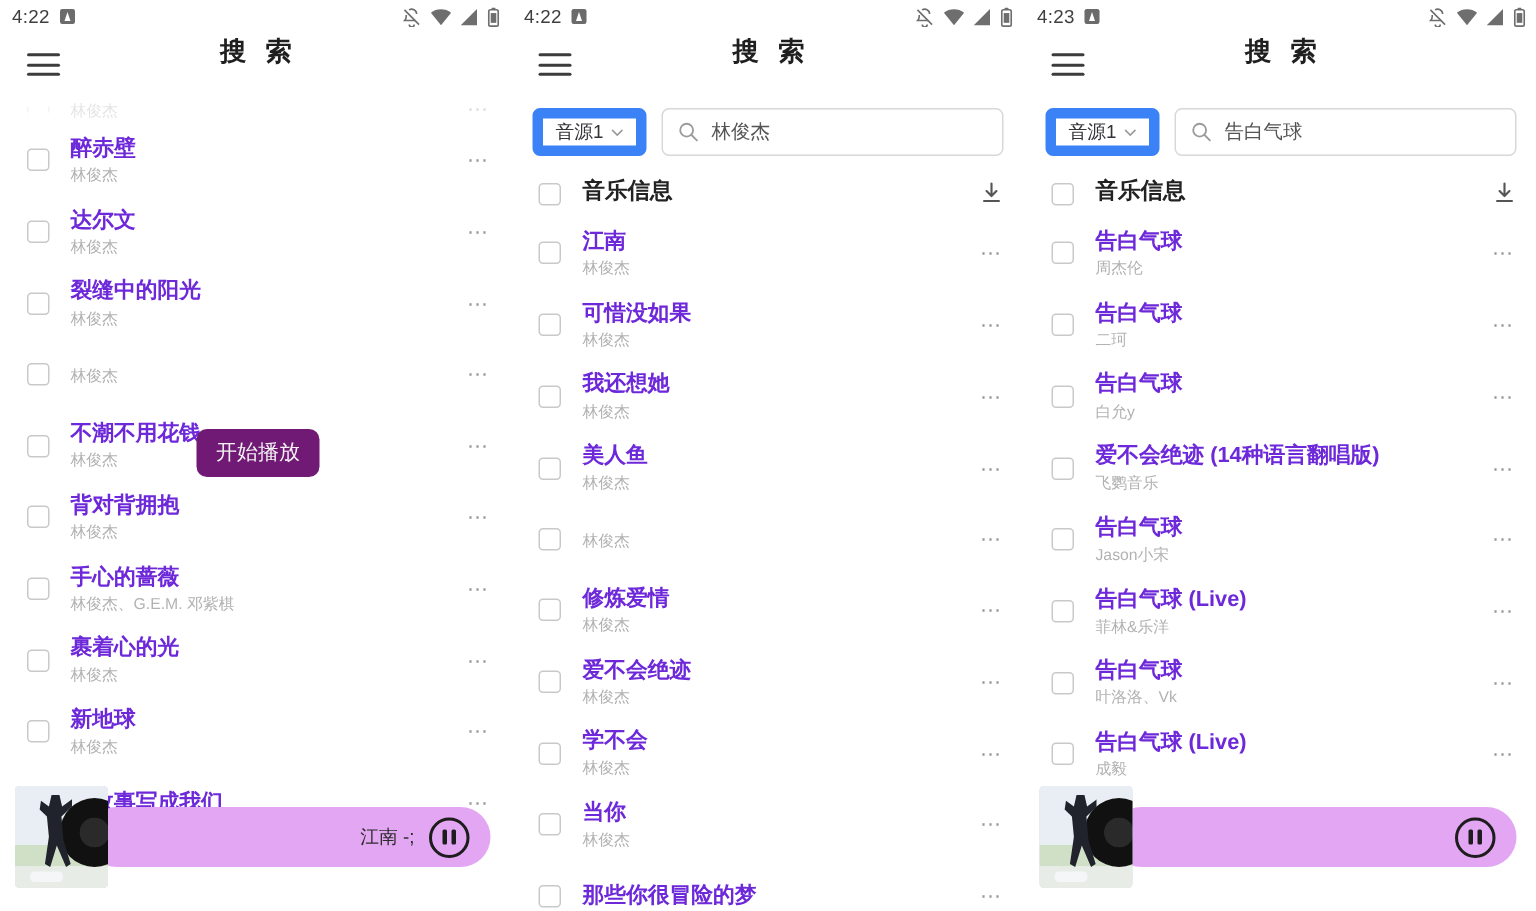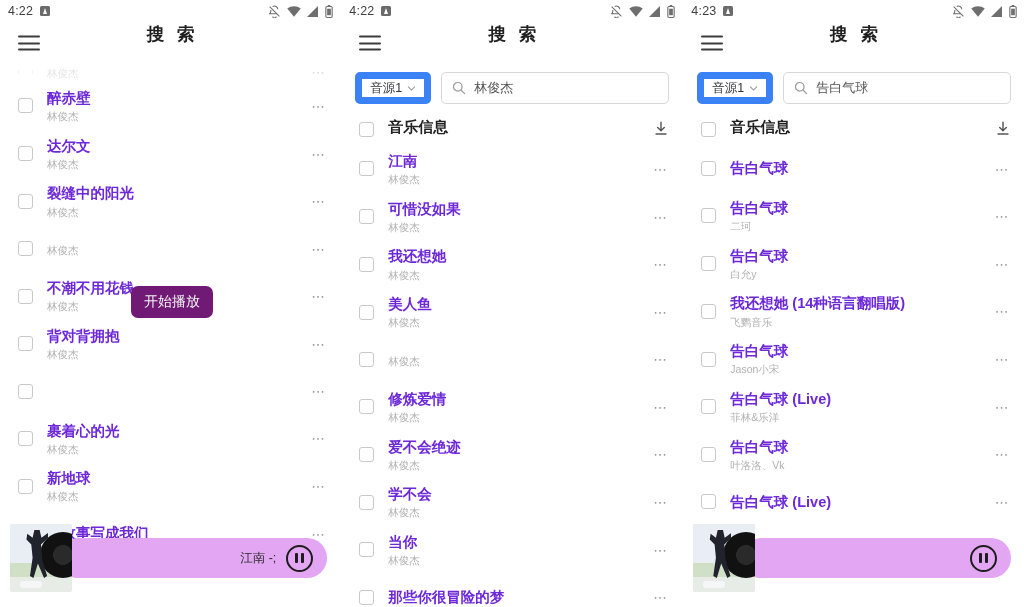--- a/index.html
+++ b/index.html
@@ -286,20 +286,24 @@
         <div class="song">
           <span class="cb"></span>
           <div class="song-text">
             <div class="song-title">背对背拥抱</div>
             <div class="song-artist">林俊杰</div>
           </div>
           <span class="more">⋯</span>
         </div>
         <div class="song">
           <span class="cb"></span>
+          <div class="song-text">
+            <div class="song-title">手心的蔷薇</div>
+            <div class="song-artist">林俊杰、G.E.M. 邓紫棋</div>
+          </div>
           <span class="more">⋯</span>
         </div>
         <div class="song">
           <span class="cb"></span>
           <div class="song-text">
             <div class="song-title">裹着心的光</div>
             <div class="song-artist">林俊杰</div>
           </div>
           <span class="more">⋯</span>
         </div>
@@ -545,20 +549,21 @@
         <span class="dl-btn"><svg width="16" height="16" viewBox="0 0 18 18">
             <path d="M9 1.5V10.5M5.3 7.2 9 10.9 12.7 7.2" fill="none" stroke="#555" stroke-width="1.6" stroke-linecap="round" stroke-linejoin="round"></path>
             <line x1="3.4" y1="14.6" x2="14.6" y2="14.6" stroke="#555" stroke-width="1.6" stroke-linecap="round"></line>
           </svg></span>
       </div>
       <div class="songlist">
         <div class="song">
           <span class="cb"></span>
           <div class="song-text">
             <div class="song-title">告白气球</div>
+            <div class="song-artist">周杰伦</div>
           </div>
           <span class="more">⋯</span>
         </div>
         <div class="song">
           <span class="cb"></span>
           <div class="song-text">
             <div class="song-title">告白气球</div>
             <div class="song-artist">二珂</div>
           </div>
           <span class="more">⋯</span>
@@ -567,21 +572,21 @@
           <span class="cb"></span>
           <div class="song-text">
             <div class="song-title">告白气球</div>
             <div class="song-artist">白允y</div>
           </div>
           <span class="more">⋯</span>
         </div>
         <div class="song">
           <span class="cb"></span>
           <div class="song-text">
-            <div class="song-title">我还想她 (14种语言翻唱版)</div>
+            <div class="song-title">爱不会绝迹 (14种语言翻唱版)</div>
             <div class="song-artist">飞鹦音乐</div>
           </div>
           <span class="more">⋯</span>
         </div>
         <div class="song">
           <span class="cb"></span>
           <div class="song-text">
             <div class="song-title">告白气球</div>
             <div class="song-artist">Jason小宋</div>
           </div>
@@ -600,20 +605,21 @@
           <div class="song-text">
             <div class="song-title">告白气球</div>
             <div class="song-artist">叶洛洛、Vk</div>
           </div>
           <span class="more">⋯</span>
         </div>
         <div class="song">
           <span class="cb"></span>
           <div class="song-text">
             <div class="song-title">告白气球 (Live)</div>
+            <div class="song-artist">成毅</div>
           </div>
           <span class="more">⋯</span>
         </div>
       </div>
       <div class="miniplayer" style="top: 538px;">
         <div class="mp-bar" style="background: rgb(227, 166, 242);">
           <div class="mp-pause">
             <i></i>
             <i></i>
           </div>

